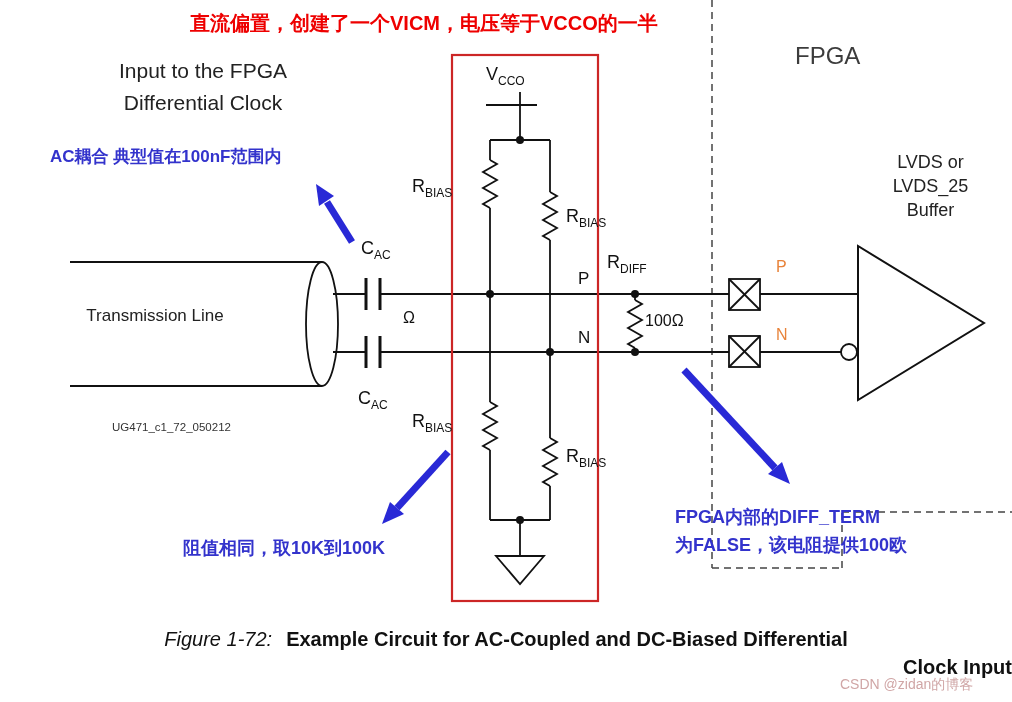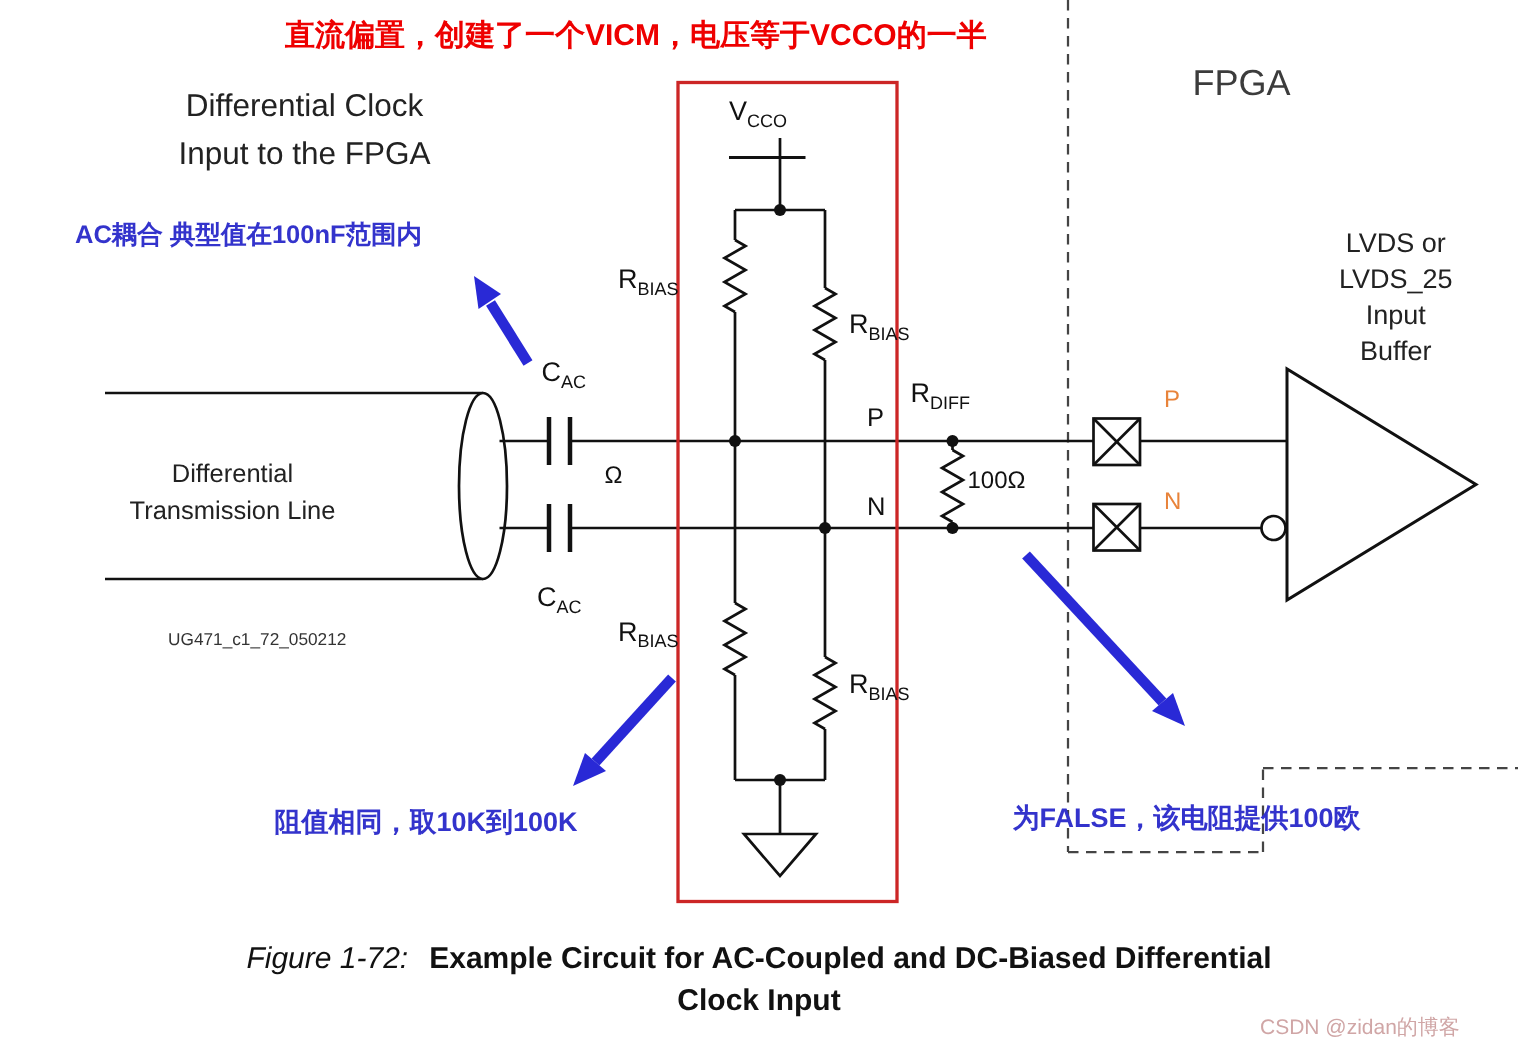--- a/index.html
+++ b/index.html
@@ -13,21 +13,21 @@
   .sym sub{font-size:12px;}
   .note-red{color:#ee0000;font-weight:bold;font-size:20px;}
   .note-blue{color:#3333cc;font-weight:bold;font-size:18px;}
   .note-blue-sm{color:#3333cc;font-weight:bold;font-size:17px;margin-left:12px;}
   .blocklbl{text-align:center;color:#222;}
   .orange{color:#e8833a;font-size:16px;}
   .underlined{border-bottom:2px solid #111;padding:0 12px 16px 0;}
   .caption{position:absolute;left:0;top:628px;width:1012px;text-align:center;color:#111;font-size:20px;}
   .caption .fig-num{font-style:italic;margin-right:14px;}
   .caption .cap-bold{font-weight:bold;}
-  .caption .line2{margin-top:5px;font-weight:bold;}
+  .caption .line2{margin-top:5px;font-weight:bold;text-align:right;}
   .watermark{position:absolute;left:840px;top:676px;font-size:14px;color:#d0a6a6;}
 </style>
 </head>
 <body>
 
 <div class="canvas">
 
   <svg width="1012" height="702" viewBox="0 0 1012 702">
 
     <g stroke="#444" stroke-width="1.5" stroke-dasharray="7 5" fill="none">
@@ -112,35 +112,34 @@
       <line x1="448" y1="452" x2="397" y2="508" stroke-width="7"></line>
       <polygon points="382,524 390,502 404,514" stroke="none"></polygon>
       <line x1="684" y1="370" x2="775" y2="468" stroke-width="7"></line>
       <polygon points="790,484 768,474 782,462" stroke="none"></polygon>
     </g>
   </svg>
 
   <div class="lbl note-red" style="left:190px;top:10px;">直流偏置，创建了一个VICM，电压等于VCCO的一半</div>
   <div class="lbl note-blue-sm" style="left:38px;top:145px;">AC耦合 典型值在100nF范围内</div>
   <div class="lbl note-blue" style="left:167px;top:536px;padding-left:16px;">阻值相同，取10K到100K</div>
+  <div class="lbl note-blue" style="left:675px;top:505px;">FPGA内部的DIFF_TERM</div>
   <div class="lbl note-blue" style="left:675px;top:533px;">为FALSE，该电阻提供100欧</div>
 
   <div class="lbl blocklbl" style="left:97px;top:55px;width:212px;font-size:21px;line-height:32px;">
+    <div>Input to the FPGA</div>
     <div>Differential Clock</div>
-    <div>Input to the FPGA</div>
   </div>
   <div class="lbl" style="left:795px;top:42px;font-size:24px;color:#3c3c3c;">FPGA</div>
   <div class="lbl blocklbl" style="left:868px;top:150px;width:125px;font-size:18px;line-height:24px;">
     <div>LVDS or</div>
     <div>LVDS_25</div>
-    <div>Input</div>
     <div>Buffer</div>
   </div>
   <div class="lbl blocklbl" style="left:70px;top:303px;width:170px;font-size:17px;line-height:25px;">
-    <div>Differential</div>
     <div>Transmission Line</div>
   </div>
 
   <div class="lbl sym underlined" style="left:486px;top:64px;">
     <span>V</span><sub>CCO</sub>
   </div>
   <div class="lbl sym" style="left:361px;top:238px;">
     <span>C</span><sub>AC</sub>
   </div>
   <div class="lbl sym" style="left:358px;top:388px;">

